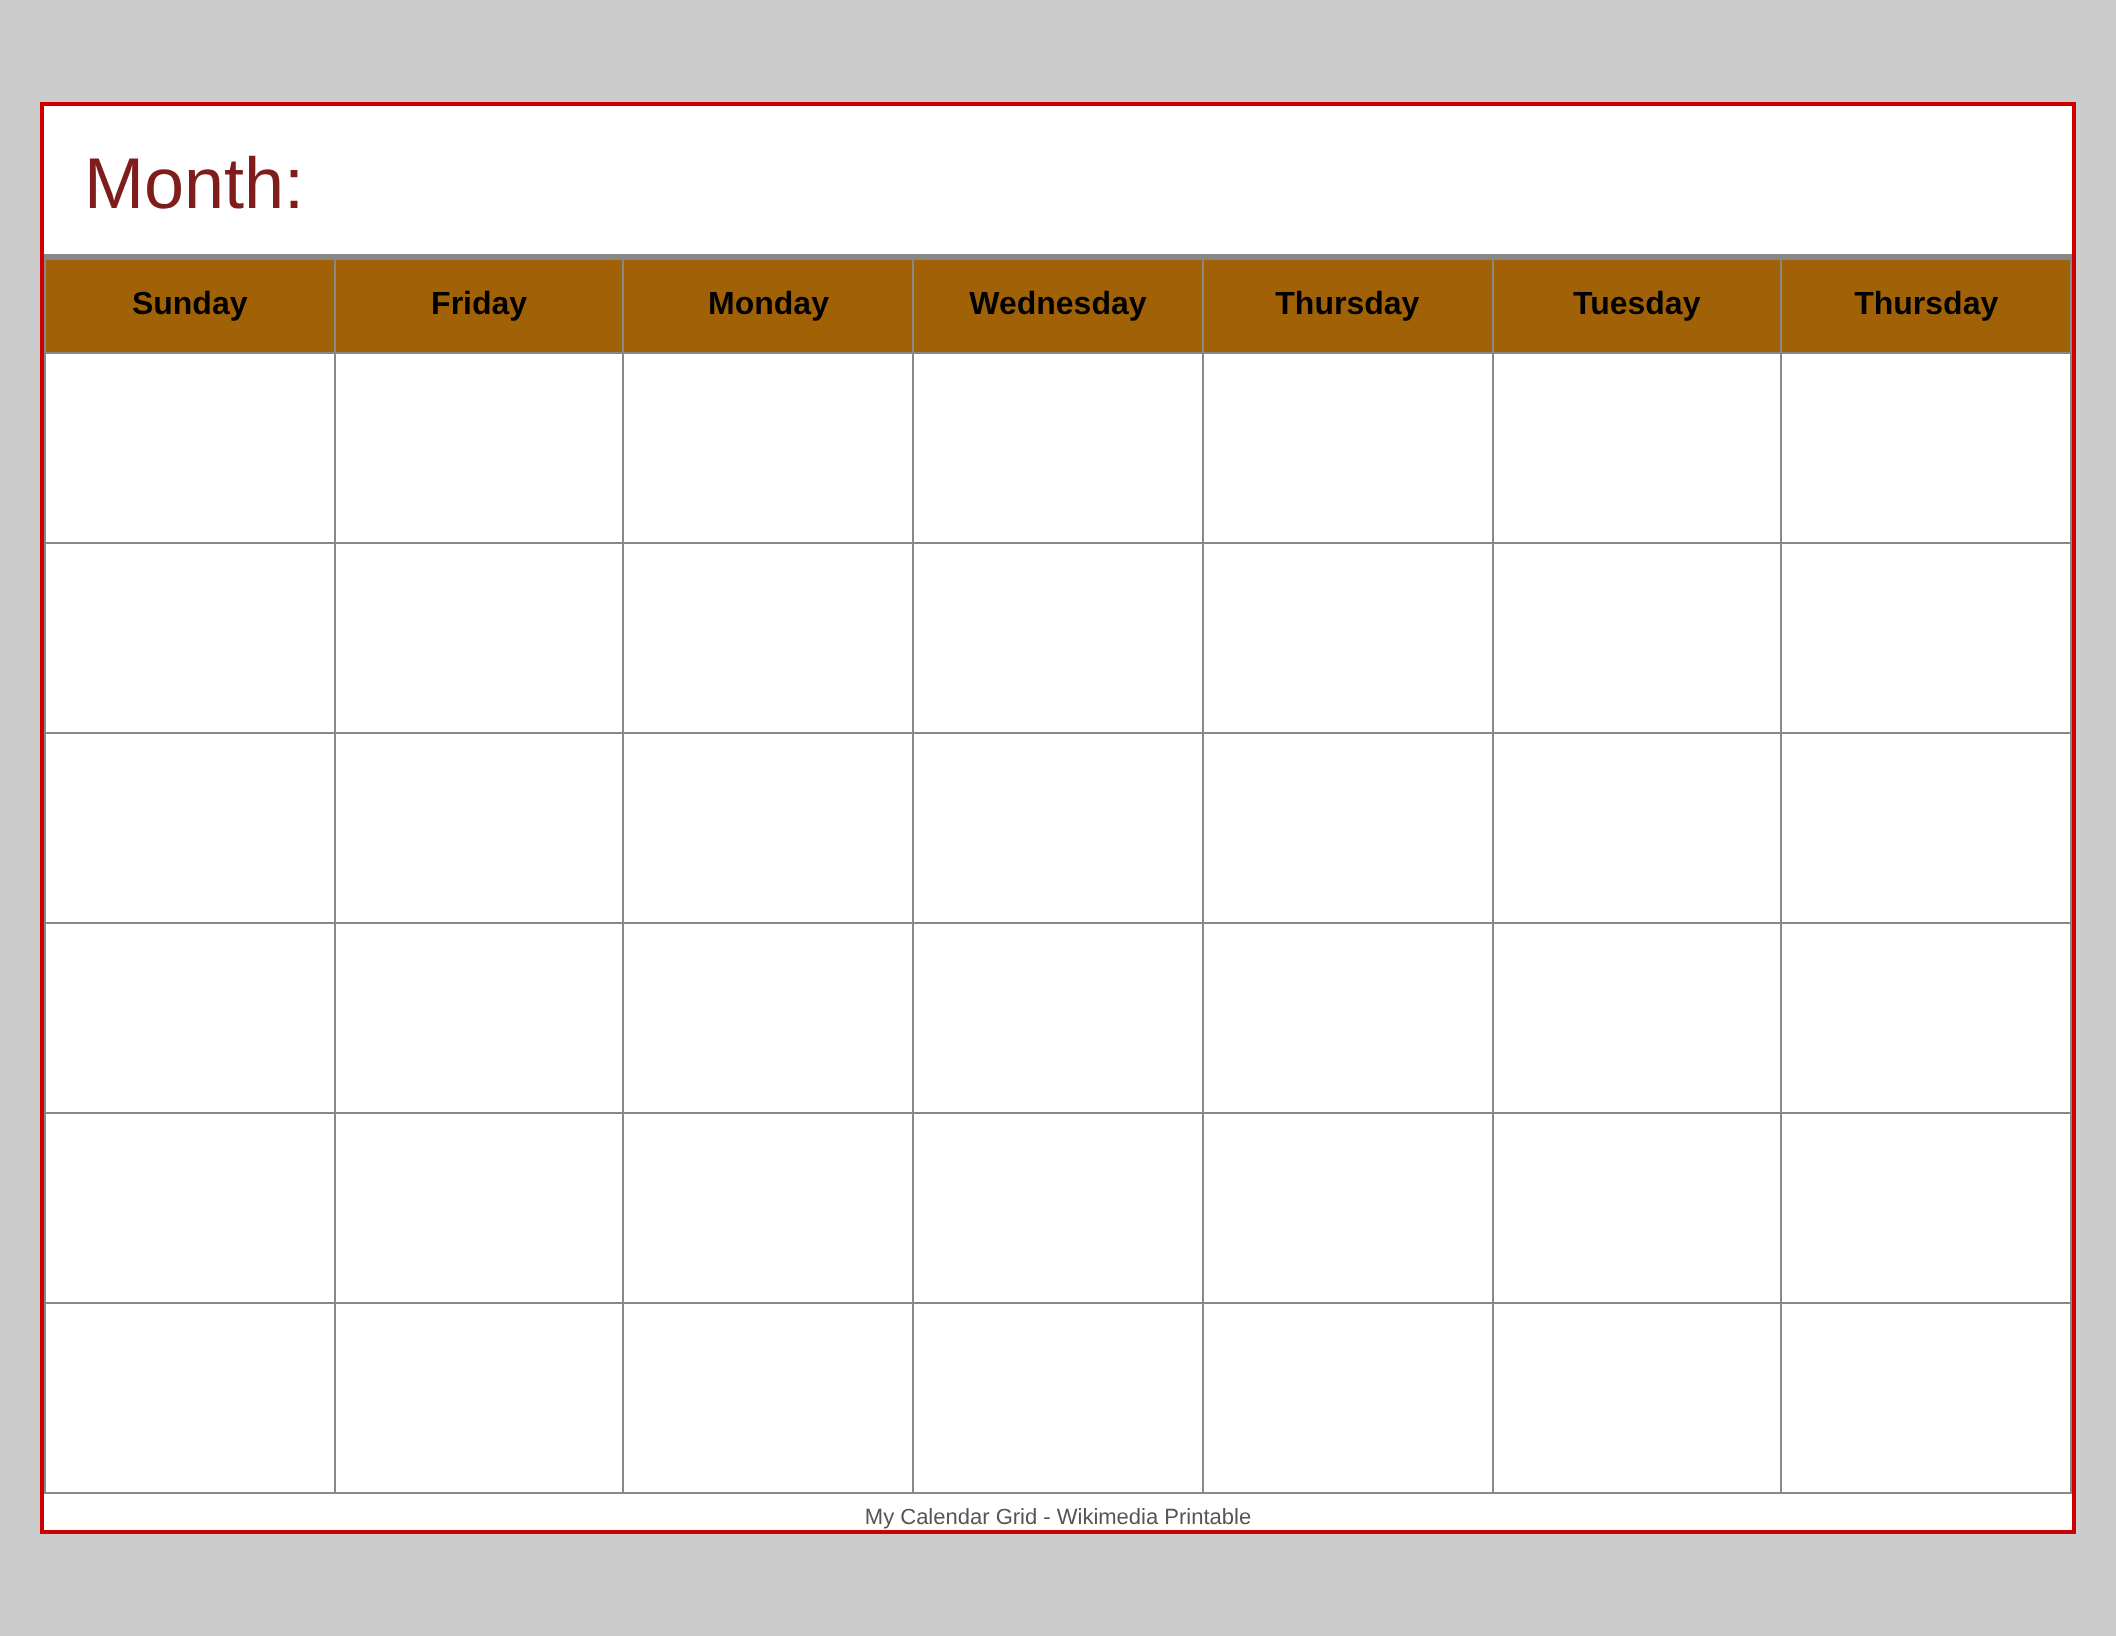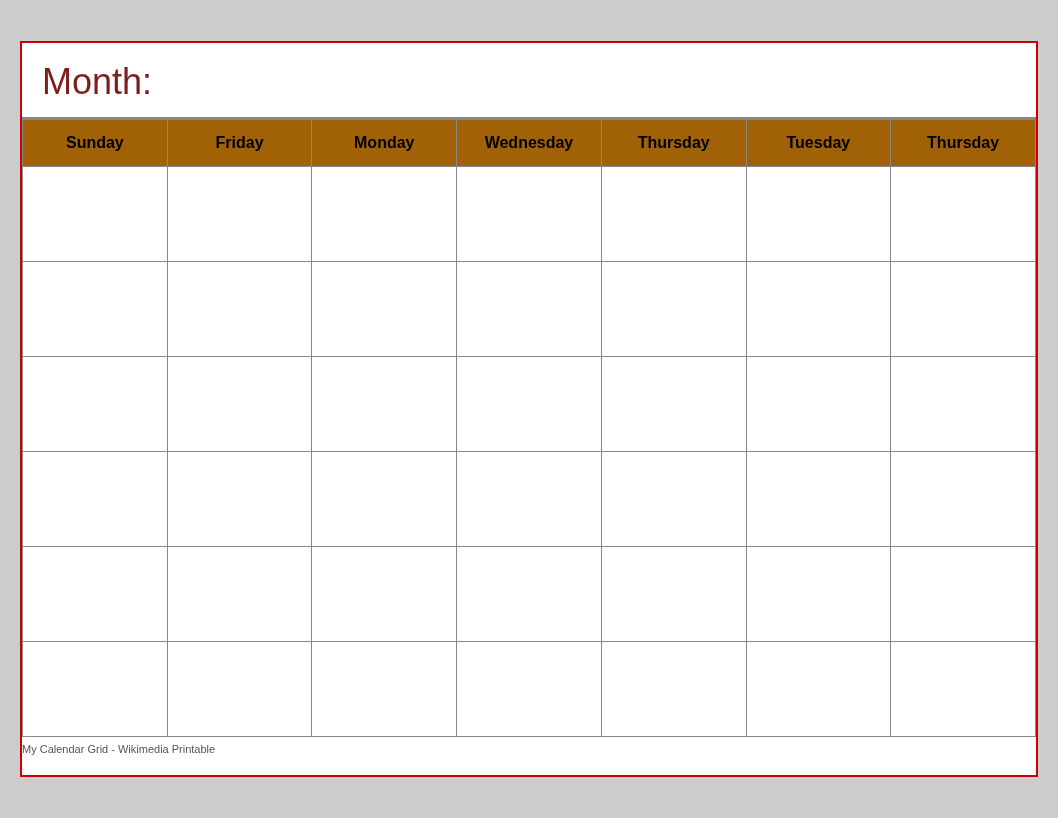--- a/index.html
+++ b/index.html
@@ -51,23 +51,24 @@
 
     .calendar-grid td {
       border: 1px solid #888;
       width: calc(100% / 7);
       height: 95px;
       vertical-align: top;
       padding: 4px;
     }
 
     .footer-text {
+      text-align: center;
       font-size: 11px;
       color: #555;
-      padding: 6px 0 20px 0;
+      padding: 6px 0 0 0;
     }
   </style>
 </head>
 <body>
 
 <div class="page-container">
   <div class="month-header">
     <span class="month-title">Month:</span>
   </div>
 

